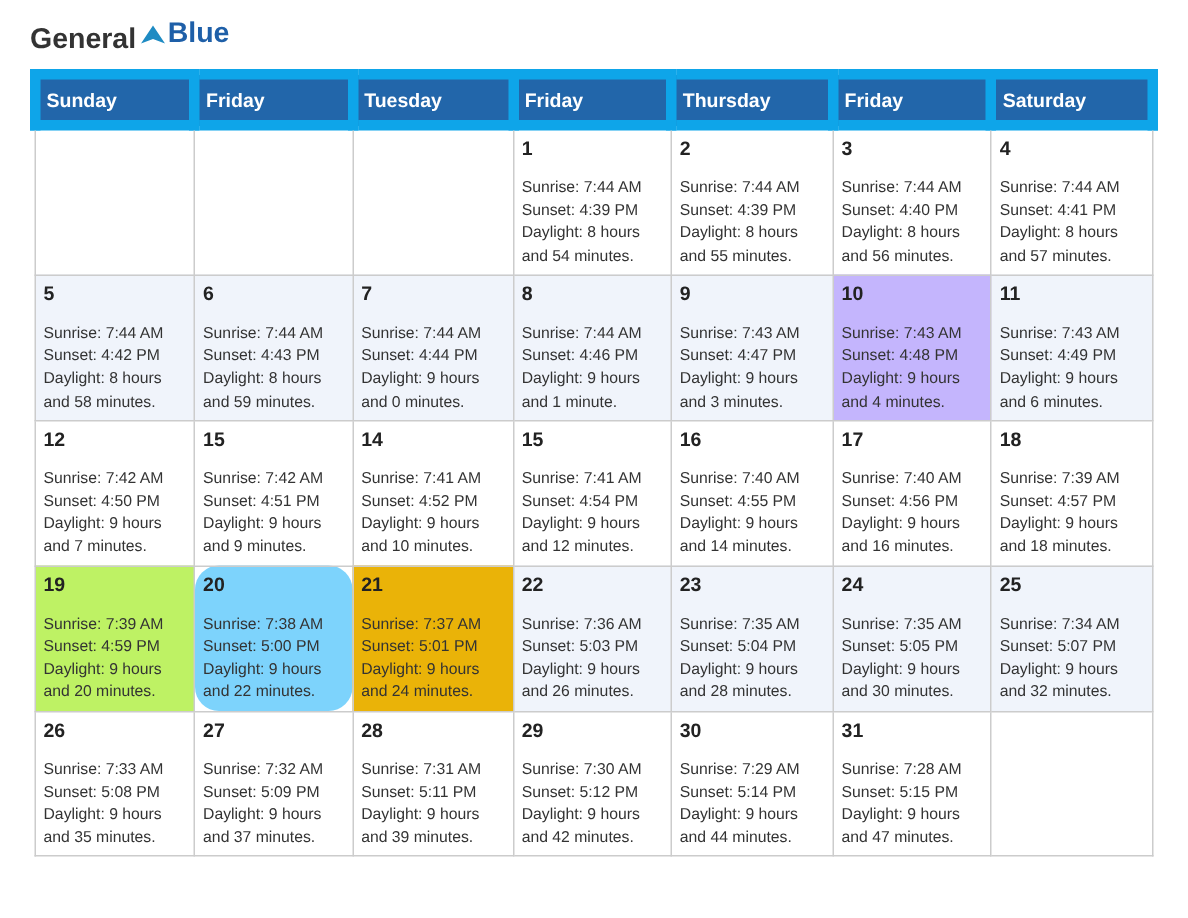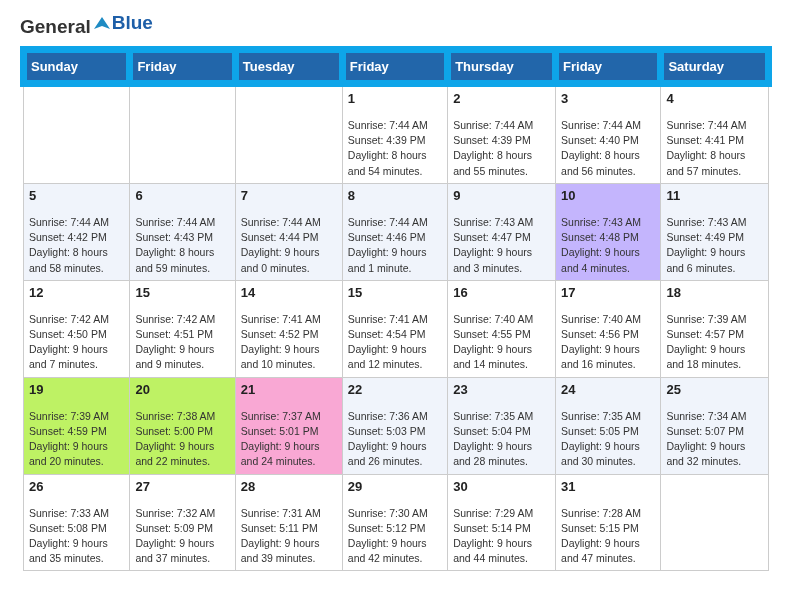--- a/index.html
+++ b/index.html
@@ -185,25 +185,25 @@
         <td>
           <div class="day-number">18</div>
           <div class="day-info">Sunrise: 7:39 AM<br>Sunset: 4:57 PM<br>Daylight: 9 hours and 18 minutes.</div>
         </td>
       </tr>
       <tr>
         <td style="background: #bef264;">
           <div class="day-number">19</div>
           <div class="day-info">Sunrise: 7:39 AM<br>Sunset: 4:59 PM<br>Daylight: 9 hours and 20 minutes.</div>
         </td>
-        <td style="background: #bef264;">
+        <td style="background: #7dd3fc; border-radius: 16px;">
           <div class="day-number">20</div>
           <div class="day-info">Sunrise: 7:38 AM<br>Sunset: 5:00 PM<br>Daylight: 9 hours and 22 minutes.</div>
         </td>
-        <td style="background: #f9a8d4;">
+        <td style="background: #eab308;">
           <div class="day-number">21</div>
           <div class="day-info">Sunrise: 7:37 AM<br>Sunset: 5:01 PM<br>Daylight: 9 hours and 24 minutes.</div>
         </td>
         <td style="background: rgb(240, 244, 251);">
           <div class="day-number">22</div>
           <div class="day-info">Sunrise: 7:36 AM<br>Sunset: 5:03 PM<br>Daylight: 9 hours and 26 minutes.</div>
         </td>
         <td style="background: rgb(240, 244, 251);">
           <div class="day-number">23</div>
           <div class="day-info">Sunrise: 7:35 AM<br>Sunset: 5:04 PM<br>Daylight: 9 hours and 28 minutes.</div>

